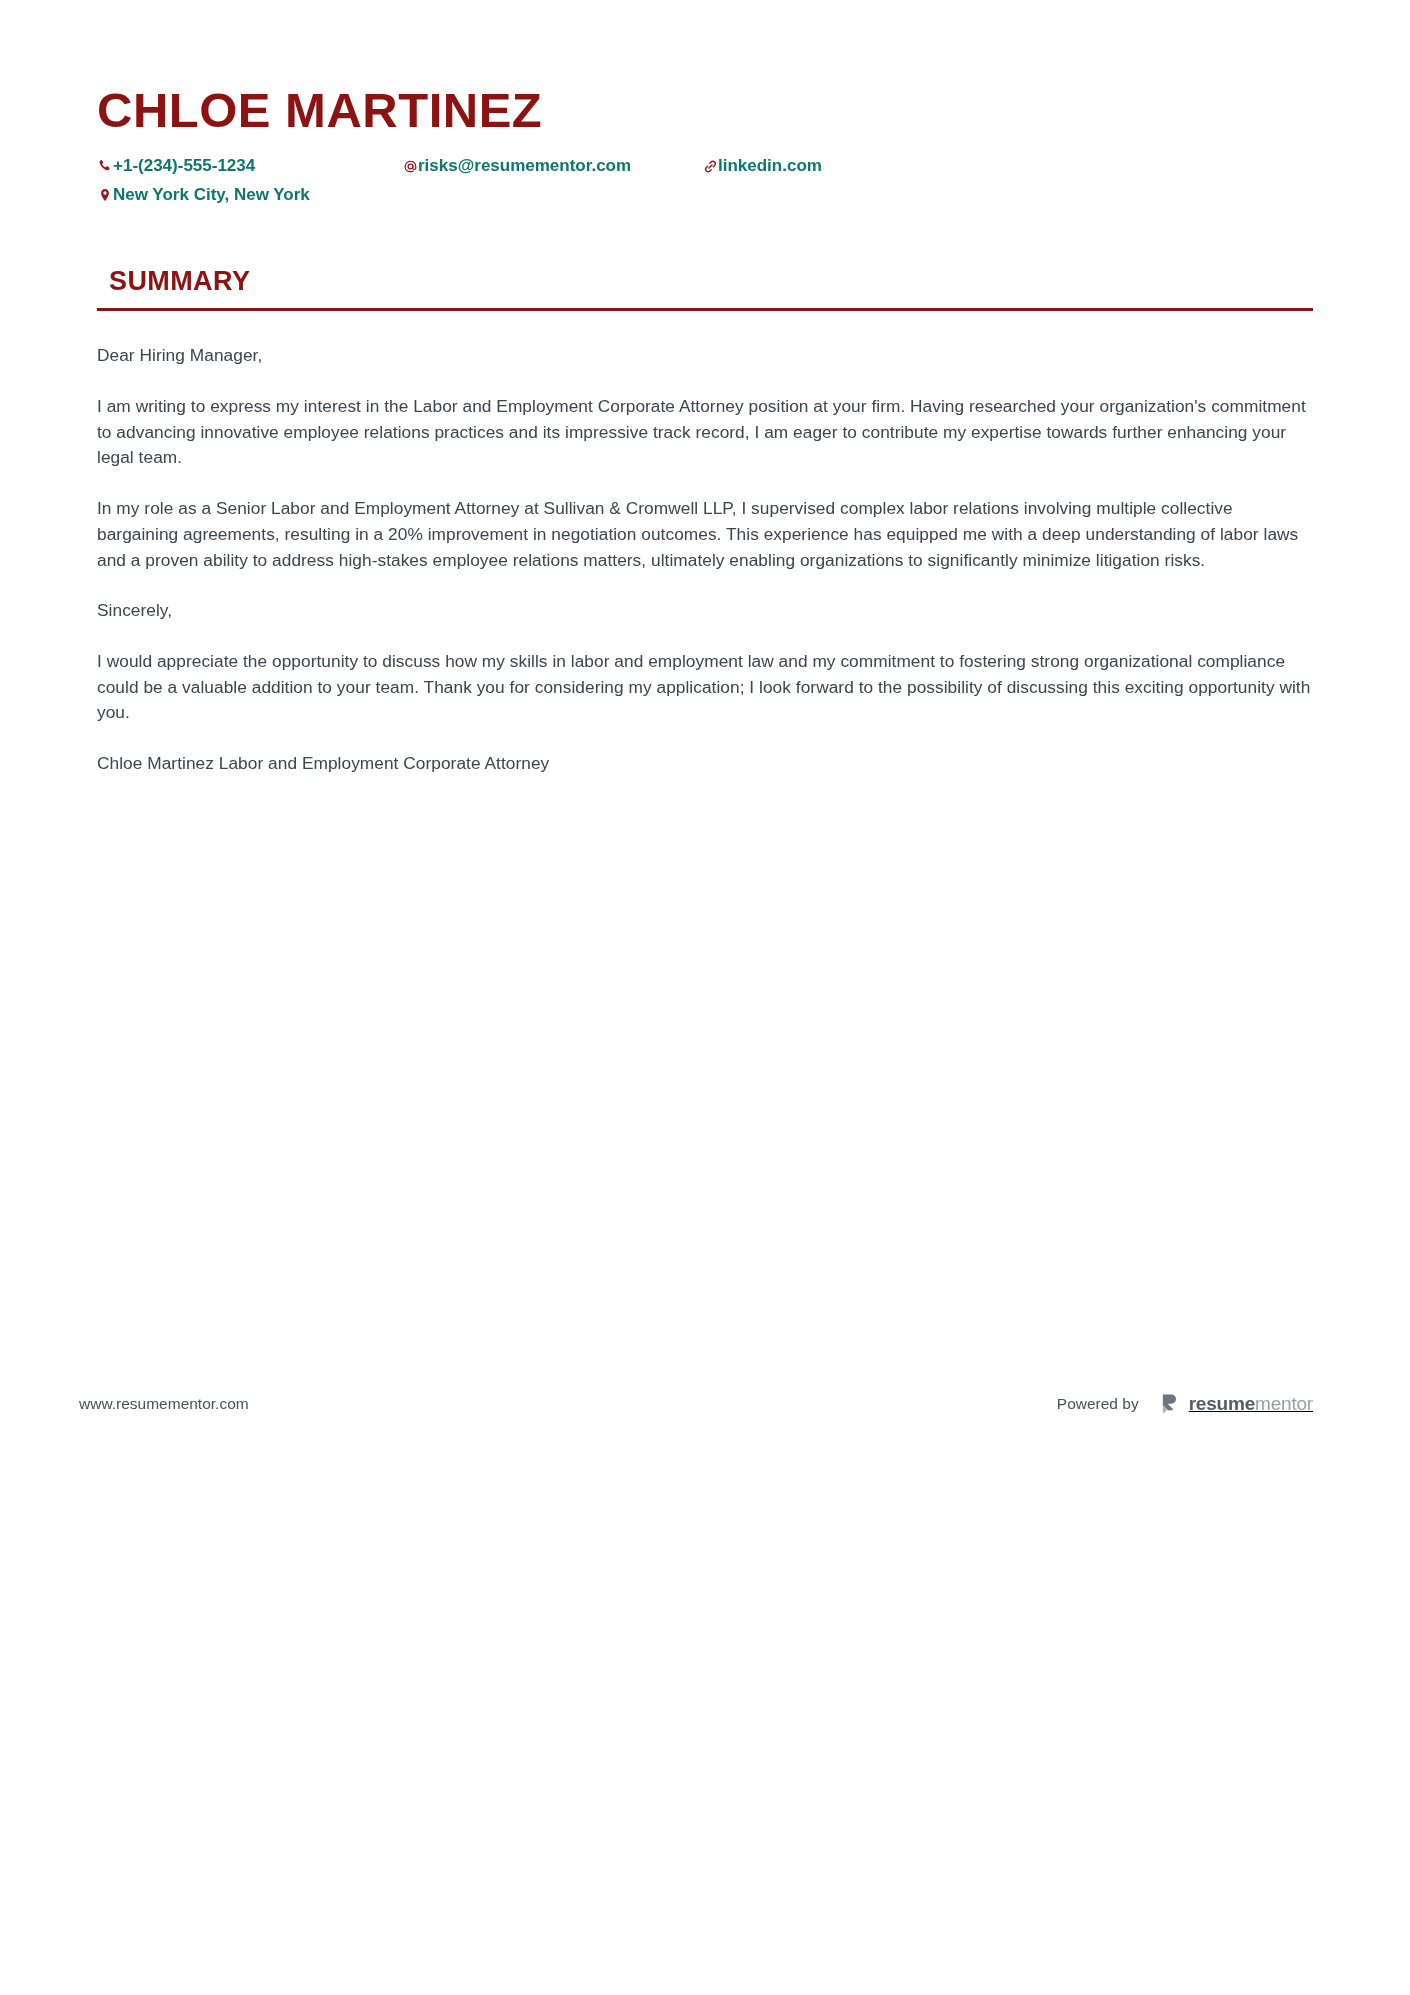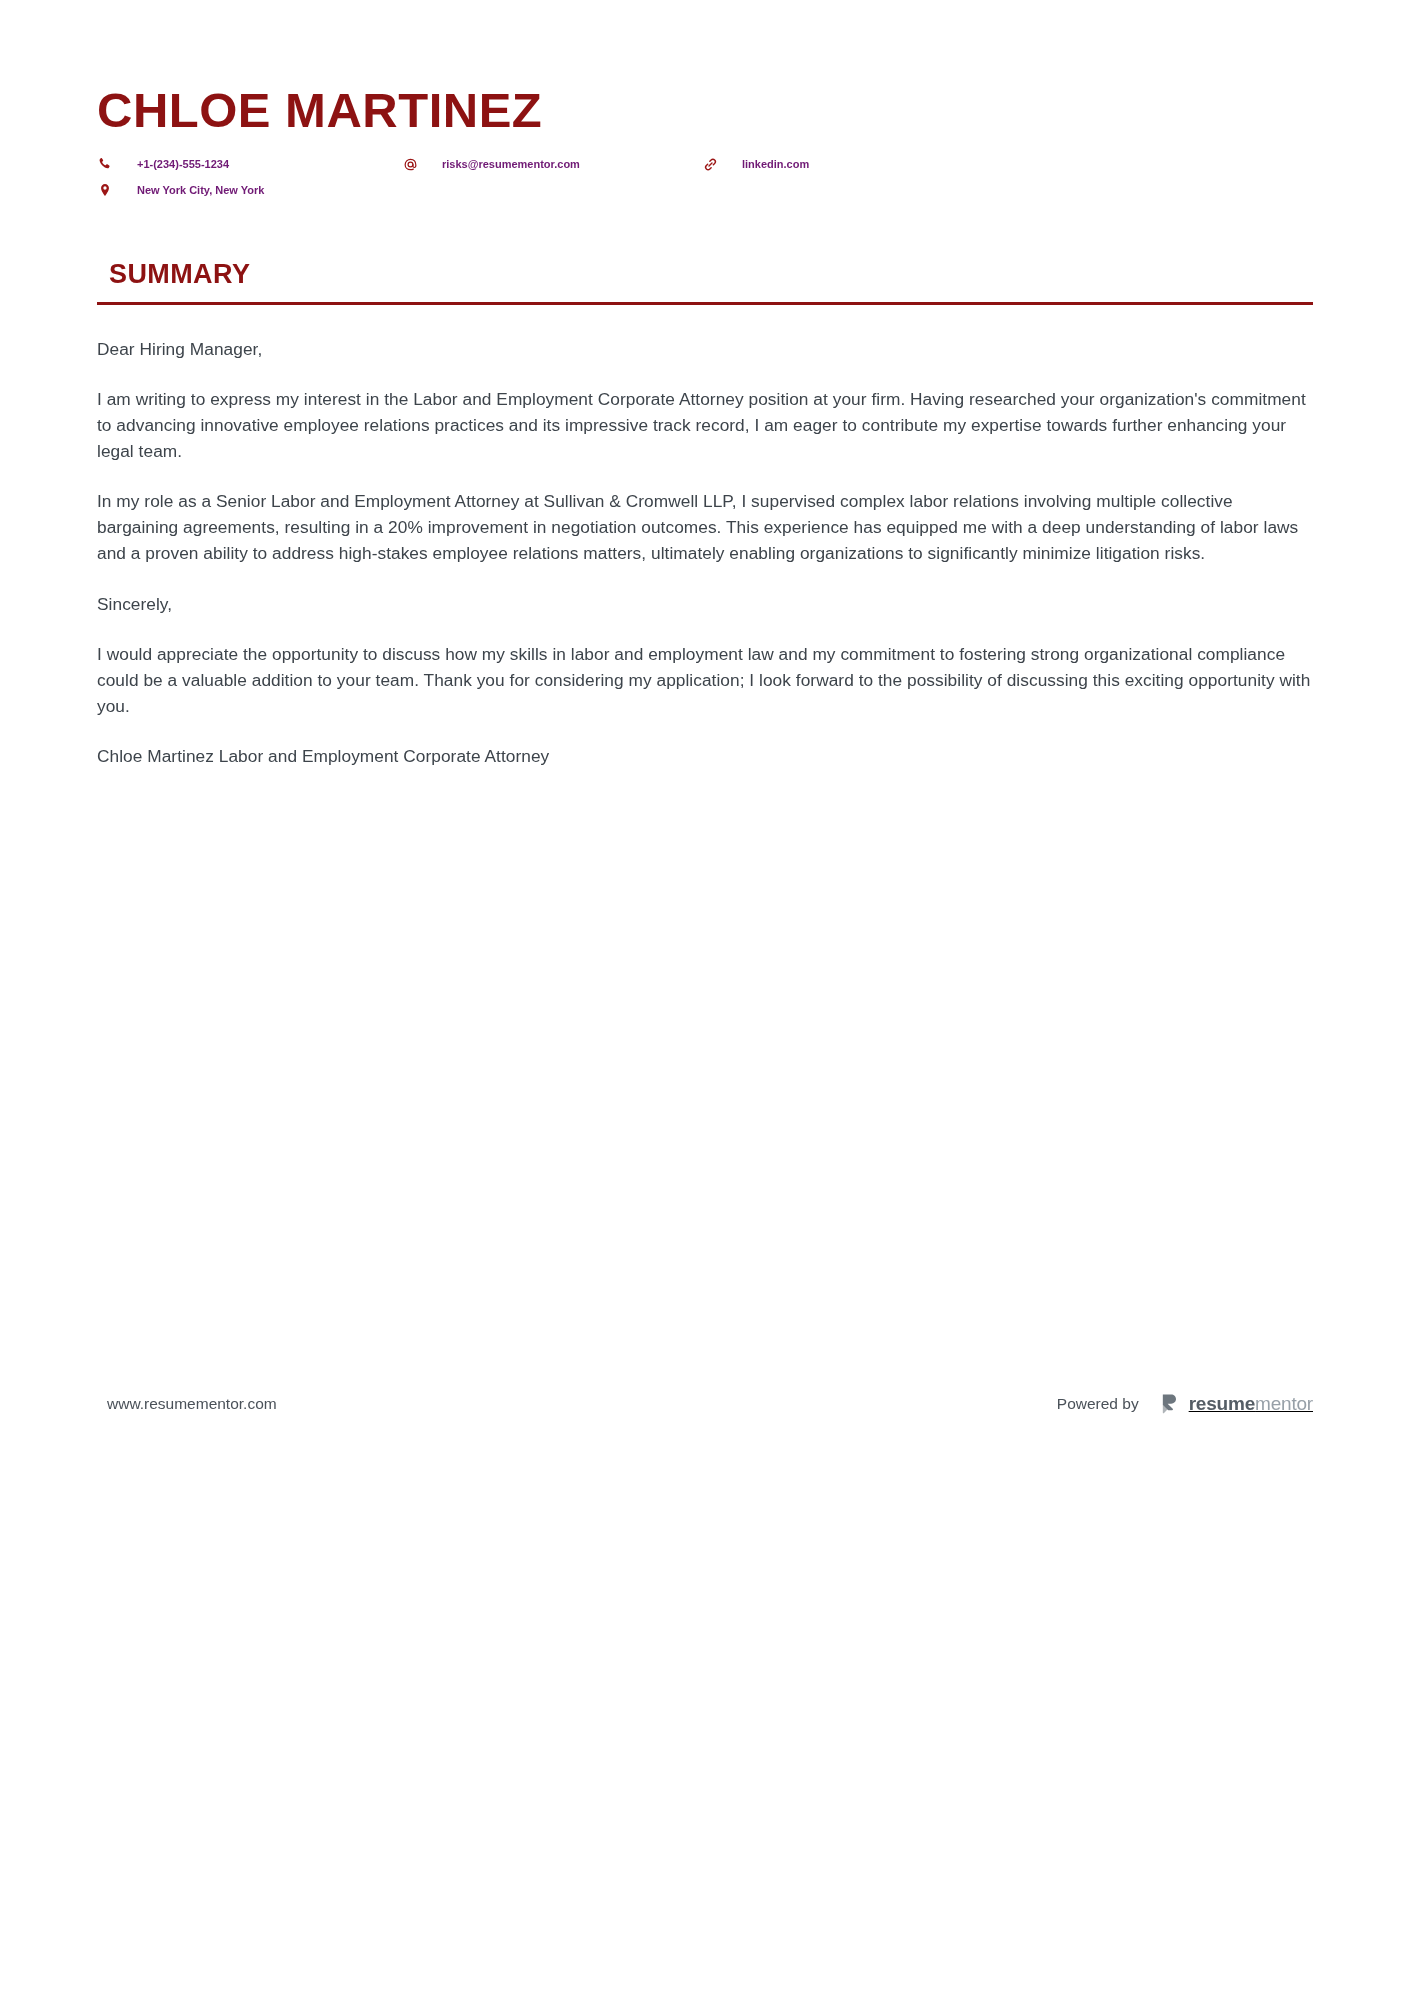--- a/index.html
+++ b/index.html
@@ -53,24 +53,24 @@
     width: 100%;
   }
   .contact-row {
     display: flex;
     align-items: flex-start;
     margin-bottom: 9px;
   }
   .contact-item {
     display: flex;
     align-items: center;
-    gap: 24px;
-    font-size: 11px;
-    font-weight: 700;
-    color: #701a75;
+    gap: 0;
+    font-size: 17px;
+    font-weight: 700;
+    color: #0f766e;
     line-height: 1.2;
     white-space: nowrap;
   }
   .contact-item.slot-1 { width: 305px; flex: 0 0 305px; }
   .contact-item.slot-2 { width: 300px; flex: 0 0 300px; }
   .contact-item.slot-3 { flex: 0 0 auto; }
   .ci-icon {
     display: inline-flex;
     align-items: center;
     justify-content: center;
@@ -108,21 +108,21 @@
     color: #3d444b;
     margin: 0 0 25px 0;
     font-weight: 400;
     letter-spacing: 0.05px;
   }
   .letter p:last-child { margin-bottom: 0; }
 
   
   .footer {
     position: absolute;
-    left: 107px;
+    left: 79px;
     right: 97px;
     bottom: 78px;
     display: flex;
     align-items: center;
     justify-content: space-between;
   }
   .footer-url {
     font-size: 15.5px;
     color: #4a5159;
     font-weight: 400;

